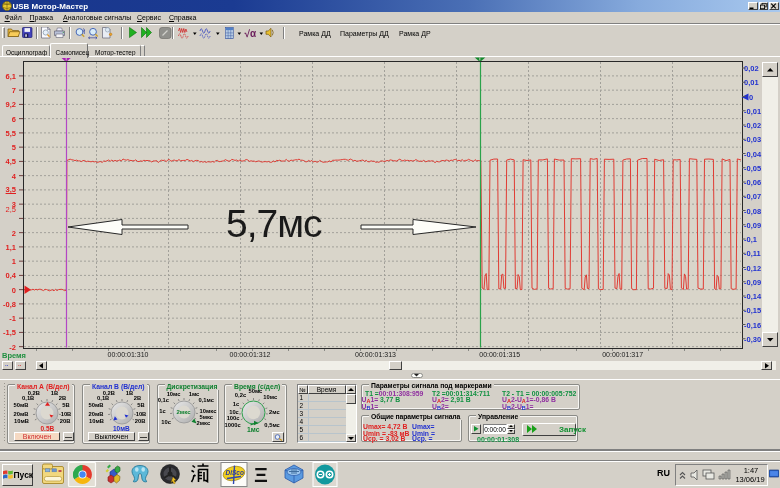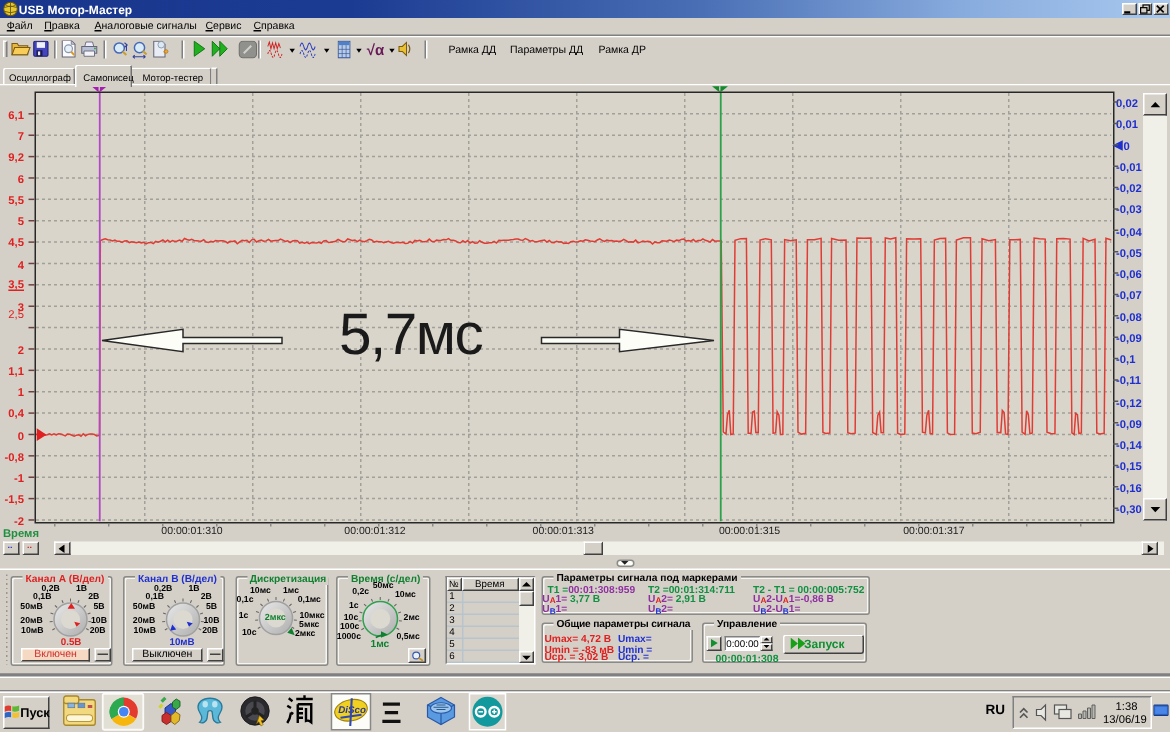--- a/index.html
+++ b/index.html
@@ -552,21 +552,21 @@
   </svg>
 <div class="abs btn" style="left:507px;top:428.5px;width:8px;height:5px;"></div>
 <svg class="abs" style="left:509px;top:430px" width="4" height="3">
     <path d="M0,0 L2,2 L4,0 Z" fill="#000"></path>
   </svg>
 <div class="abs btn" style="left:522px;top:422.5px;width:54px;height:13px;border-radius:2px;"></div>
 <svg class="abs" style="left:527px;top:425px" width="12" height="9">
     <path d="M0,0 L0,8 L5,4 Z" fill="#18a018"></path>
     <path d="M5,0 L5,8 L10,4 Z" fill="#18a018"></path>
   </svg>
-<div class="abs" style="left:536px;top:425px;font-size:8px;font-weight:bold;color:#109030;text-align:center;">Запуск</div>
+<div class="abs" style="left:559px;top:425px;font-size:8px;font-weight:bold;color:#109030;text-align:center;">Запуск</div>
 <div class="abs" style="left:477px;top:436px;font-size:7px;font-weight:bold;color:#109040;">00:00:01:308</div>
 <div class="abs" style="left:0;top:449px;width:780px;height:2px;background:#808080;box-shadow:0 1px 0 #fff;"></div>
 <div class="abs" style="left:0;top:461px;width:780px;height:27px;background:#d4d0c8;border-top:1px solid #fff;box-shadow:0 -1px 0 #808080;"></div>
 <div class="abs btn" style="left:1.5px;top:463.5px;width:31px;height:22px;"></div>
 <svg class="abs" style="left:3px;top:470px" width="10" height="9" viewBox="0 0 10 9">
     <path d="M0,1.2 Q2,0 4.4,0.6 L4.4,4 Q2,3.4 0,4.6 Z" fill="#e23a2e"></path>
     <path d="M5.2,0.8 Q7.2,1.4 9.8,0.4 L9.8,3.8 Q7.2,4.8 5.2,4.2 Z" fill="#5fb832"></path>
     <path d="M0,5.4 Q2,4.2 4.4,4.8 L4.4,8.2 Q2,7.6 0,8.8 Z" fill="#2e66c8"></path>
     <path d="M5.2,5 Q7.2,5.6 9.8,4.6 L9.8,8 Q7.2,9 5.2,8.4 Z" fill="#f2c030"></path>
   </svg>
@@ -644,17 +644,17 @@
 <div class="abs" style="left:675px;top:464px;width:93px;height:22px;border-top:1px solid #808080;border-left:1px solid #808080;border-bottom:1px solid #fff;border-right:1px solid #fff;"></div>
 <svg class="abs" style="left:678px;top:468px" width="60" height="14" viewBox="0 0 60 14">
 <path d="M2,7 L4.5,4.5 L7,7 M2,10.5 L4.5,8 L7,10.5" stroke="#555" stroke-width="1.1" fill="none"></path>
 <path d="M13,5 L16,5 L19,2 L19,12 L16,9 L13,9 Z" fill="#e8e8e2" stroke="#555" stroke-width="0.8"></path>
 <g transform="translate(25,2)">
       <rect x="0" y="0" width="8" height="6" fill="#e8e8e2" stroke="#555" stroke-width="0.8"></rect>
       <rect x="3" y="3" width="8" height="6" fill="#e8e8e2" stroke="#555" stroke-width="0.8"></rect>
     </g>
 <path d="M41,11 l2,0 l0,-3 l-2,0 Z M44,11 l2,0 l0,-5 l-2,0 Z M47,11 l2,0 l0,-7 l-2,0 Z M50,11 l2,0 l0,-9 l-2,0 Z" fill="#b8b8b2" stroke="#555" stroke-width="0.6"></path>
 </svg>
-<div class="abs" style="left:737px;top:465.5px;width:28px;text-align:center;font-size:7.5px;">1:38</div>
+<div class="abs" style="left:737px;top:465.5px;width:28px;text-align:center;font-size:7.5px;">1:47</div>
 <div class="abs" style="left:733px;top:475px;width:34px;text-align:center;font-size:7.5px;">13/06/19</div>
 <svg class="abs" style="left:769px;top:469px" width="10" height="10" viewBox="0 0 10 10">
     <rect x="0" y="1" width="10" height="7" rx="0.8" fill="#2a62c0" stroke="#183a80" stroke-width="0.7"></rect>
     <rect x="1.1" y="2.1" width="7.8" height="4.8" fill="#4a86e8"></rect>
   </svg>
 </body></html>

